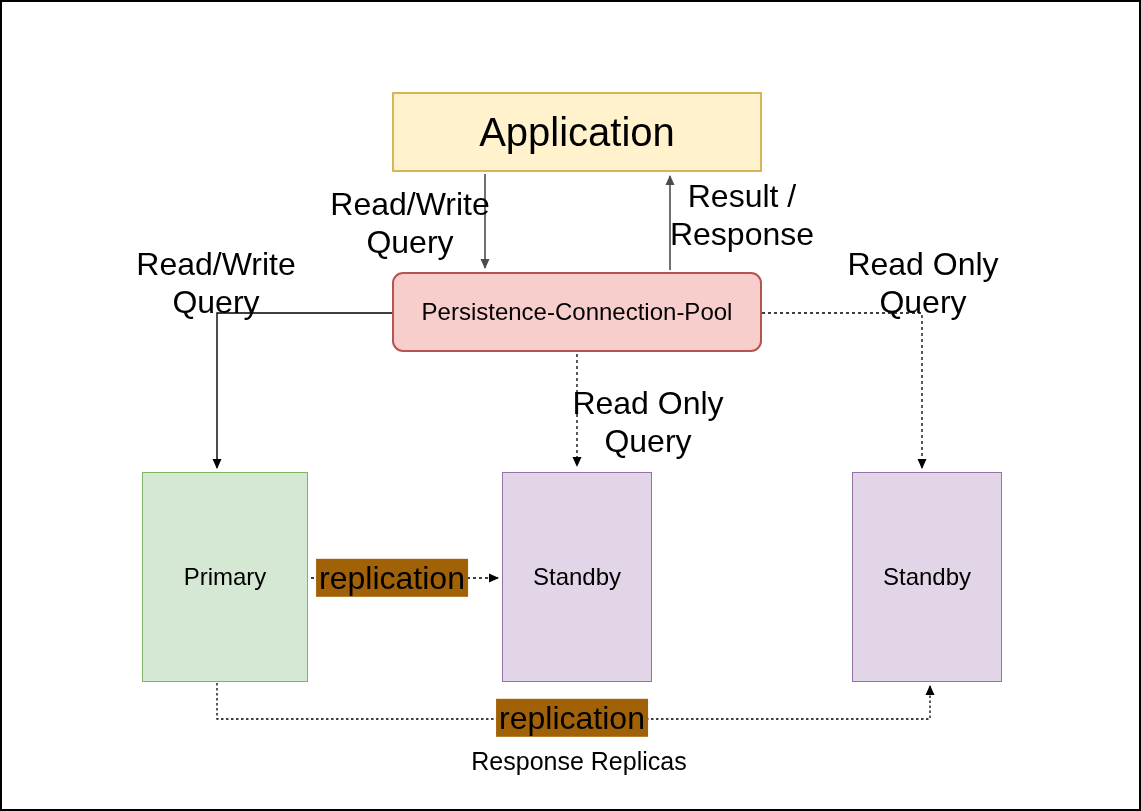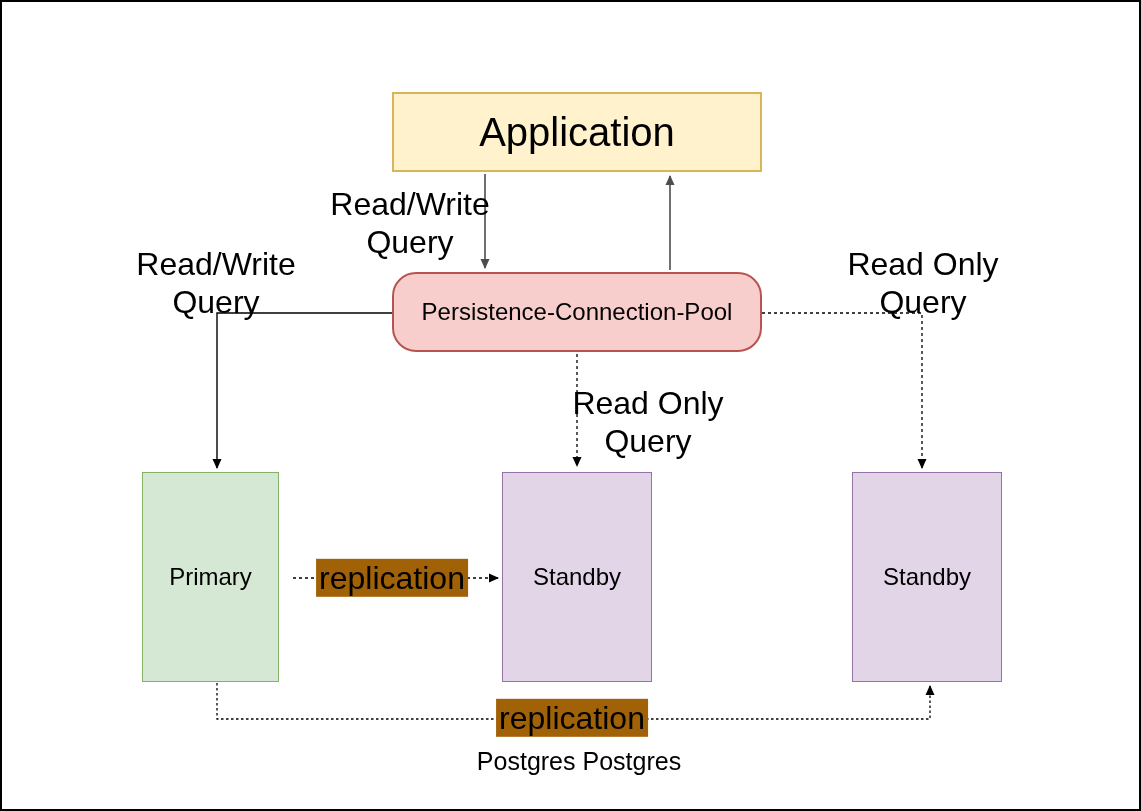--- a/index.html
+++ b/index.html
@@ -40,25 +40,25 @@
     width: 370px; height: 80px;
     background: #FFF2CC;
     border: 2px solid #D6B656;
     font-size: 40px;
   }
   .node-pool {
     left: 390px; top: 270px;
     width: 370px; height: 80px;
     background: #F8CECC;
     border: 2px solid #B85450;
-    border-radius: 24px;
+    border-radius: 11px;
   }
   .node-primary {
     left: 140px; top: 470px;
-    width: 137px; height: 210px;
+    width: 166px; height: 210px;
     background: #D5E8D4;
     border: 1.5px solid #82B366;
   }
   .node-standby-left {
     left: 500px; top: 470px;
     width: 150px; height: 210px;
     background: #E1D5E7;
     border: 1.5px solid #9673A6;
   }
   .node-standby-right {
@@ -134,35 +134,39 @@
 
   <div class="node node-standby-right">
     <span>Standby</span>
   </div>
 
   <div class="edge-label" style="left:408px; top:221px;">
     <div>Read/Write</div>
     <div>Query</div>
   </div>
 
+  <div class="edge-label" style="left:740px; top:213px;">
+    <div>Result /</div>
+    <div>Response</div>
+  </div>
 
   <div class="edge-label" style="left:214px; top:281px;">
     <div>Read/Write</div>
     <div>Query</div>
   </div>
 
   <div class="edge-label" style="left:646px; top:420px;">
     <div>Read Only</div>
     <div>Query</div>
   </div>
 
   <div class="edge-label" style="left:921px; top:281px;">
     <div>Read Only</div>
     <div>Query</div>
   </div>
 
   <div class="edge-label on-line" style="left:390px; top:576px;">replication</div>
 
   <div class="edge-label on-line" style="left:570px; top:716px;">replication</div>
 
-  <div class="caption" style="left:577px; top:759px;">Postgres Postgres</div>
+  <div class="caption" style="left:577px; top:759px;">Response Replicas</div>
 
 </div>
 
 </body></html>

